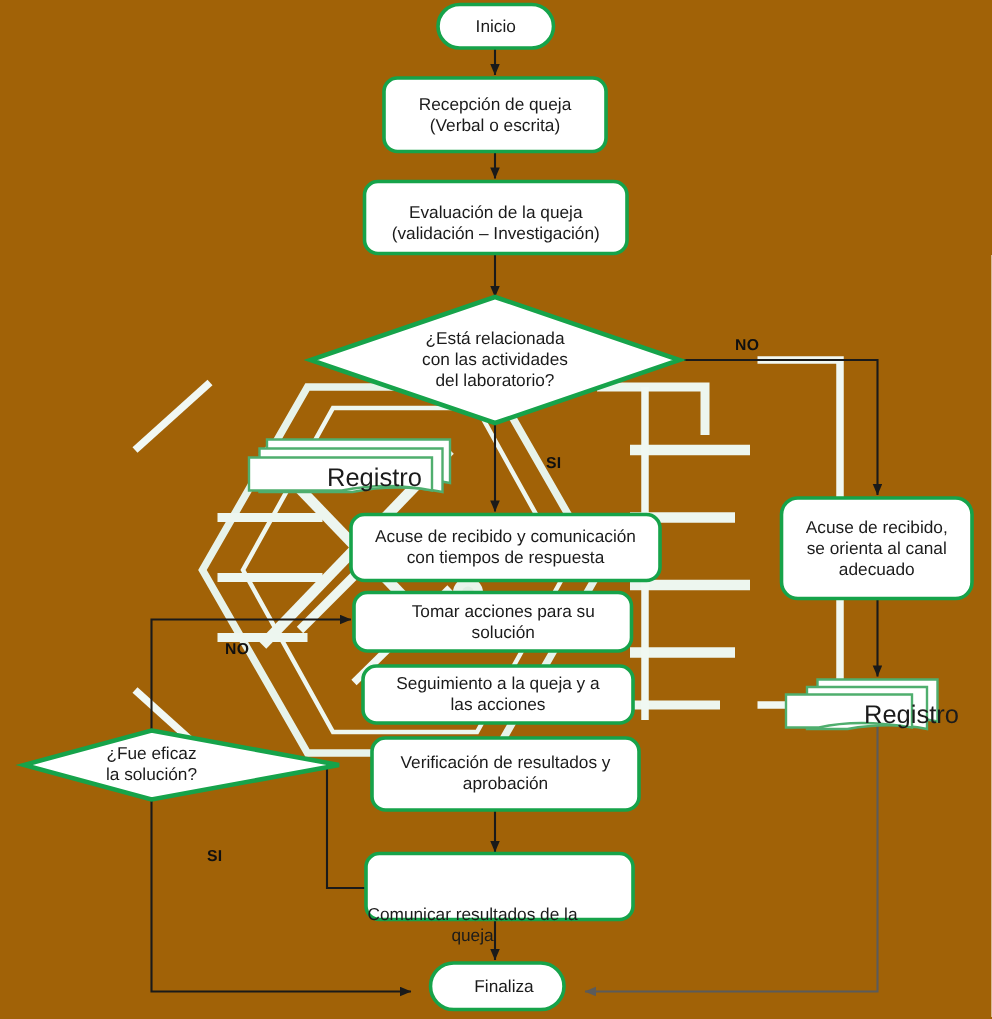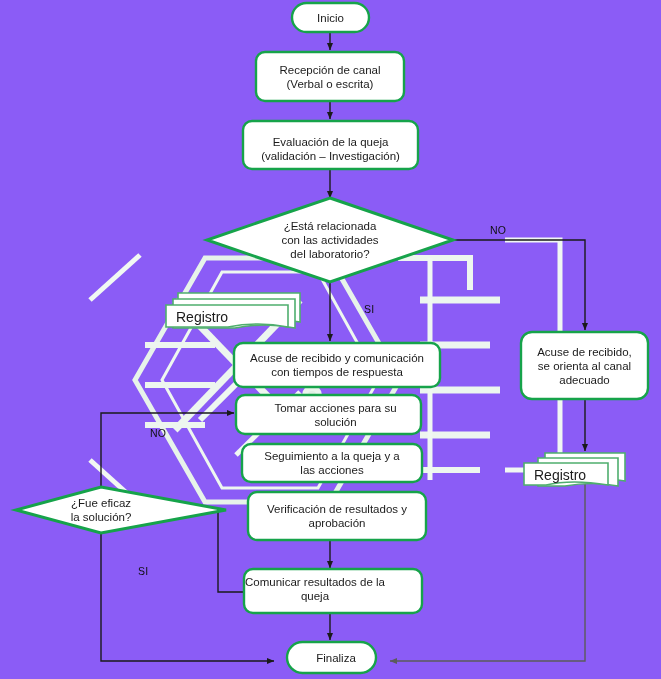--- a/index.html
+++ b/index.html
@@ -7,21 +7,21 @@
     padding: 0;
     background: #ffffff;
   }
   body {
     font-family: "Liberation Sans", sans-serif;
   }
   #canvas {
     position: relative;
     width: 661px;
     height: 679px;
-    background: #8b5cf6;
+    background: #a16207;
     overflow: hidden;
   }
   #flow-svg {
     position: absolute;
     left: 0; top: 0;
     width: 661px;
     height: 679px;
   }
   .node-label {
     position: absolute;
@@ -31,30 +31,31 @@
     text-align: center;
     color: #1b1b1b;
     font-size: 11.5px;
     line-height: 14px;
     pointer-events: none;
     white-space: pre-line;
   }
   .edge-label {
     position: absolute;
     font-size: 10.5px;
-    font-weight: normal;
+    font-weight: bold;
     color: #101010;
     letter-spacing: 0.2px;
     padding-left: 26px;
   }
   .doc-label {
     position: absolute;
-    font-size: 14px;
+    font-size: 17px;
     color: #1b1b1b;
     text-align: left;
+    margin-left: 42px;
   }
   .wm-text {
     position: absolute;
     font-size: 46px;
     color: #e4f1e6;
     letter-spacing: 2px;
     font-family: "Liberation Sans", sans-serif;
     user-select: none;
   }
 </style>
@@ -165,21 +166,21 @@
       <path d="M166,305 L288,305 L288,327 Q258,321 228,327 L166,327 Z"></path>
 
       <path d="M545,453 L625,453 L625,481 Q600,476 572,481 L545,481 Z"></path>
       <path d="M538,458 L618,458 L618,486 Q593,481 565,486 L538,486 Z"></path>
       <path d="M524,463 L608,463 L608,485 Q572,479 546,485 L524,485 Z"></path>
     </g>
   </svg>
 
   <div class="node-label" style="left:292px; top:3px; width:77px; height:29px;">Inicio</div>
 
-  <div class="node-label" style="left:256px; top:52px; width:148px; height:49px;">Recepción de canal
+  <div class="node-label" style="left:256px; top:52px; width:148px; height:49px;">Recepción de queja
 (Verbal o escrita)</div>
 
   <div class="node-label" style="left:243px; top:121px; width:175px; height:56px;">Evaluación de la queja
 (validación – Investigación)</div>
 
   <div class="node-label" style="left:240px; top:213px; width:180px; height:54px;">¿Está relacionada
 con las actividades
 del laboratorio?</div>
 
   <div class="doc-label" style="left:176px; top:309px; width:110px;">Registro</div>
@@ -189,21 +190,21 @@
 
   <div class="node-label" style="left:236px; top:395px; width:199px; height:39px;border-radius:10px;">Tomar acciones para su
 solución</div>
 
   <div class="node-label" style="left:242px; top:444px; width:180px; height:38px;">Seguimiento a la queja y a
 las acciones</div>
 
   <div class="node-label" style="left:248px; top:492px; width:178px; height:48px;">Verificación de resultados y
 aprobación</div>
 
-  <div class="node-label" style="left:244px; top:567px; width:142px; height:44px;">Comunicar resultados de la
+  <div class="node-label" style="left:244px; top:595px; width:142px; height:44px;">Comunicar resultados de la
 queja</div>
 
   <div class="node-label" style="left:36px; top:493px; width:130px; height:34px;">¿Fue eficaz
 la solución?</div>
 
   <div class="node-label" style="left:521px; top:332px; width:127px; height:67px;">Acuse de recibido,
 se orienta al canal
 adecuado</div>
 
   <div class="doc-label" style="left:534px; top:467px; width:90px;">Registro</div>

